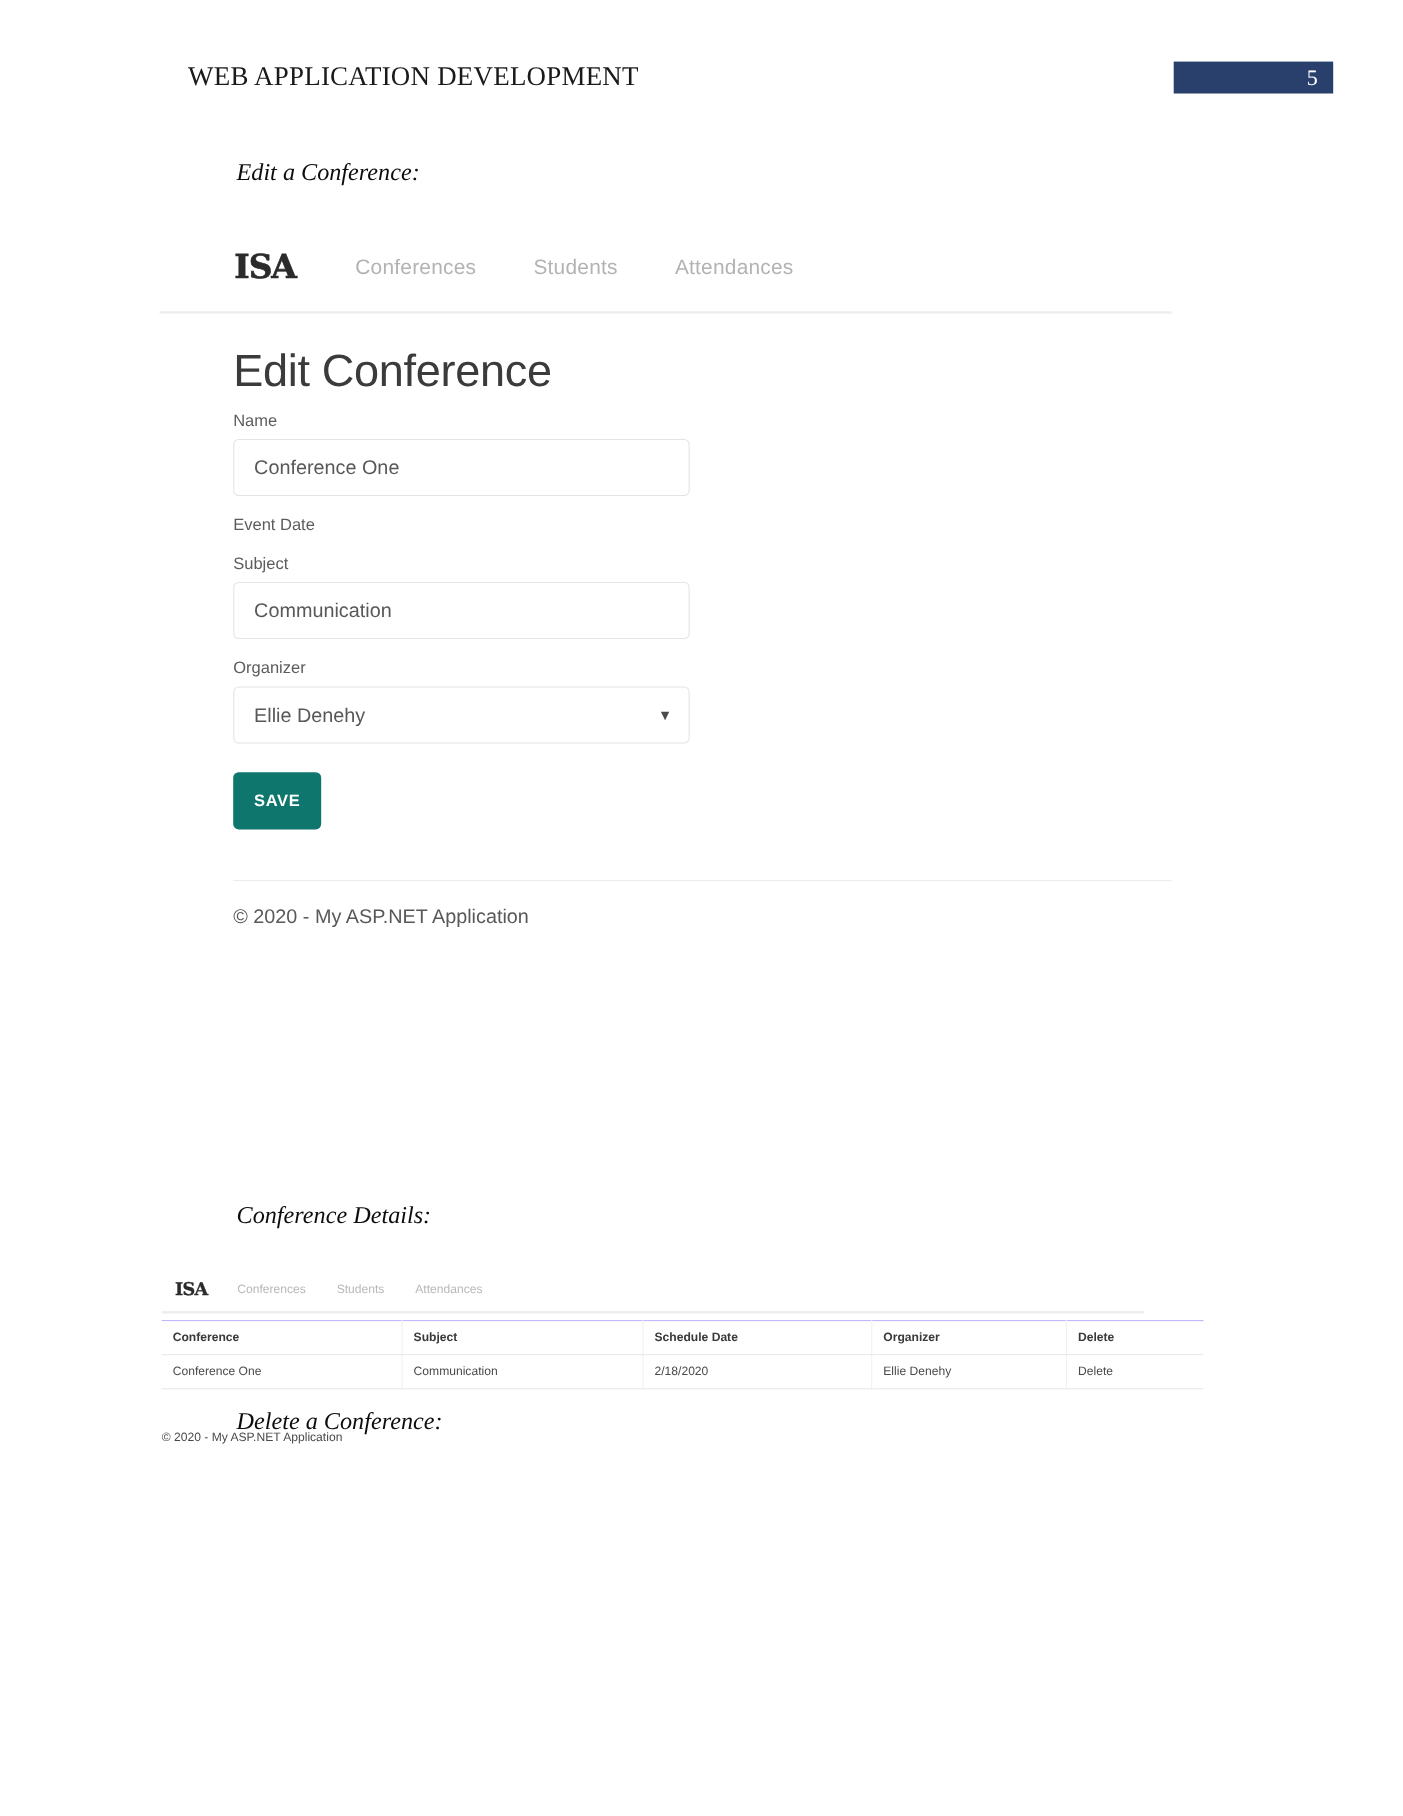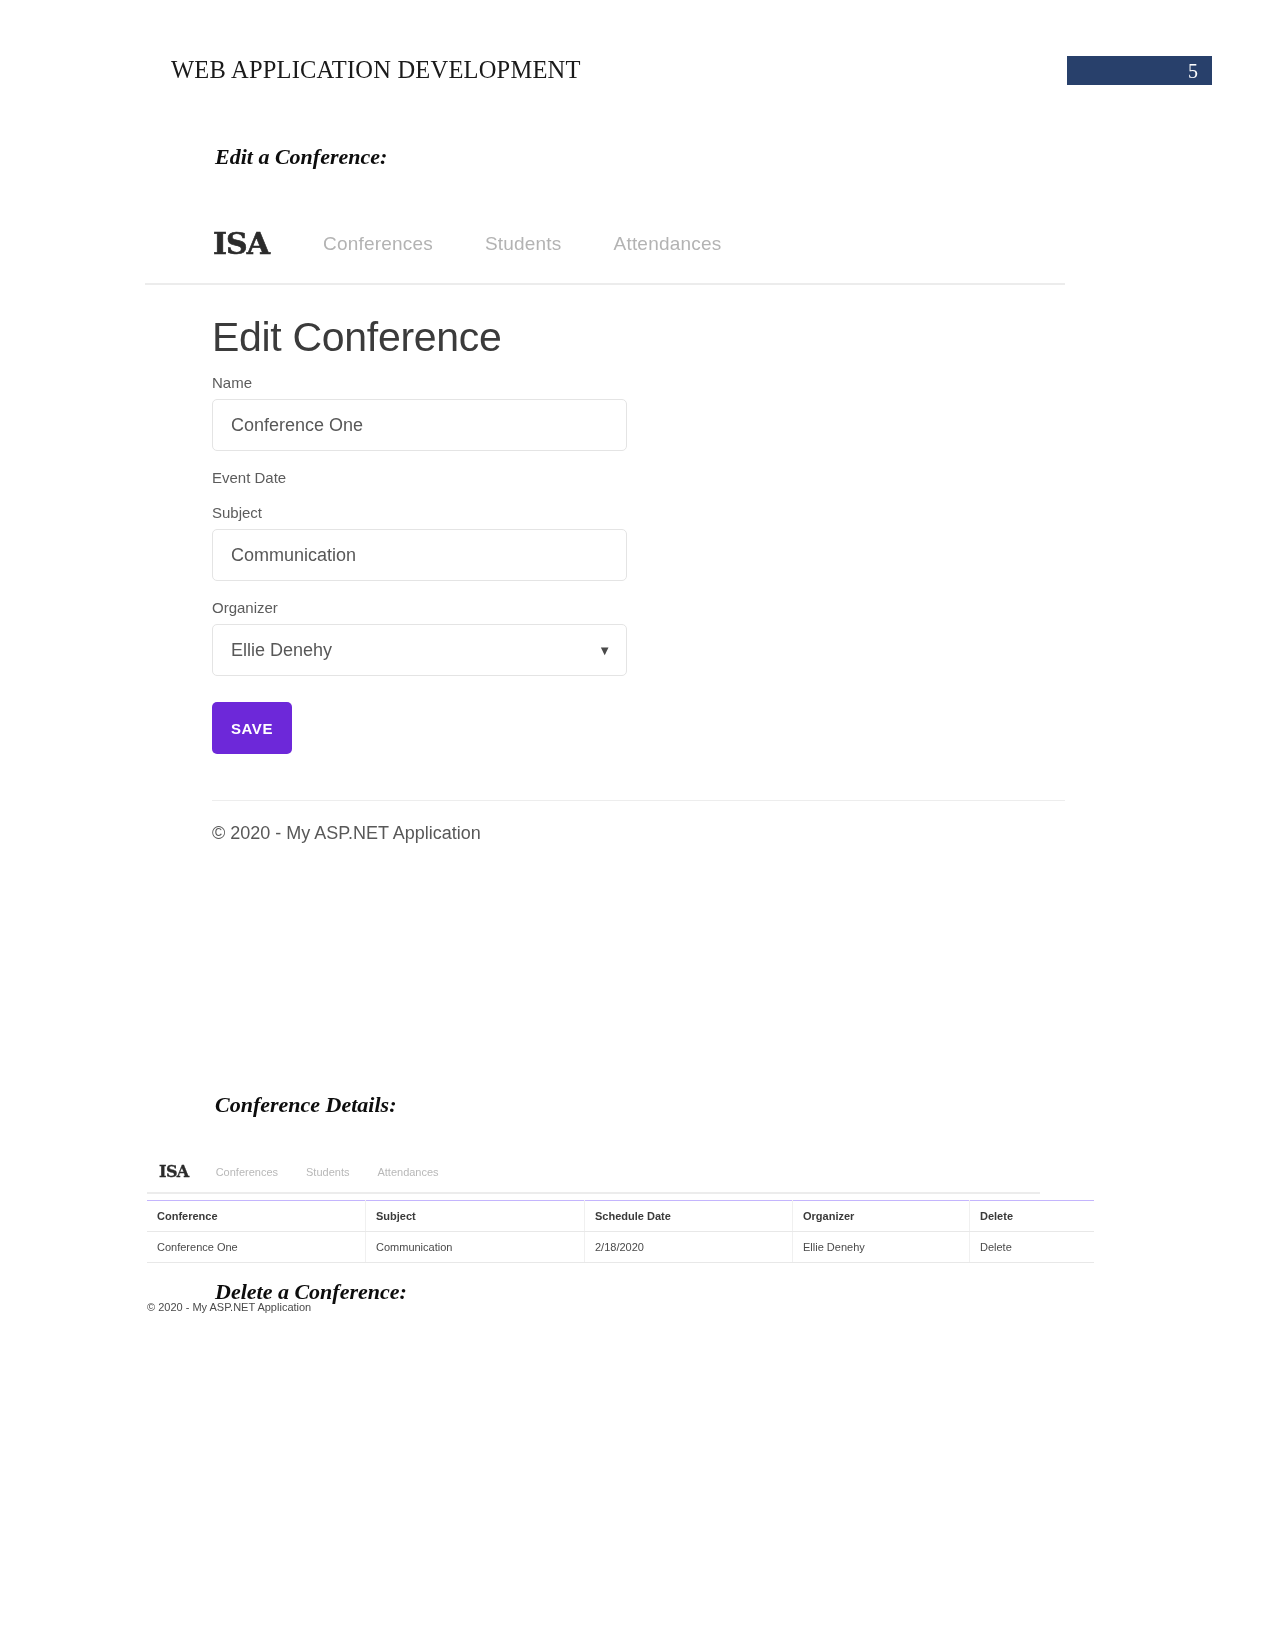--- a/index.html
+++ b/index.html
@@ -47,21 +47,21 @@
     color: #ffffff;
     font-family: "Liberation Serif", serif;
     font-size: 20px;
     line-height: 26px;
   }
 
   
   .section-caption {
     position: absolute;
     font-family: "Liberation Serif", serif;
-    font-weight: bold;
+    font-weight: normal;
     font-style: italic;
     font-size: 22px;
     color: #0d0d0d;
     white-space: nowrap;
   }
   #caption-edit   { left: 215px; top: 144px; }
   #caption-details{ left: 215px; top: 1092px; }
   #caption-delete { left: 215px; top: 1279px; }
 
   
@@ -156,21 +156,21 @@
     color: #4a4a4a;
     font-size: 13px;
     line-height: 1;
   }
   .save-button {
     margin-top: 26px;
     width: 80px;
     height: 52px;
     border: none;
     border-radius: 5px;
-    background: #6d28d9;
+    background: #0f766e;
     color: #ffffff;
     font-weight: bold;
     font-size: 15px;
     letter-spacing: 0.6px;
     font-family: "Liberation Sans", sans-serif;
     cursor: pointer;
   }
   .footer-rule {
     margin: 46px 0 0 67px;
     width: 853px;

